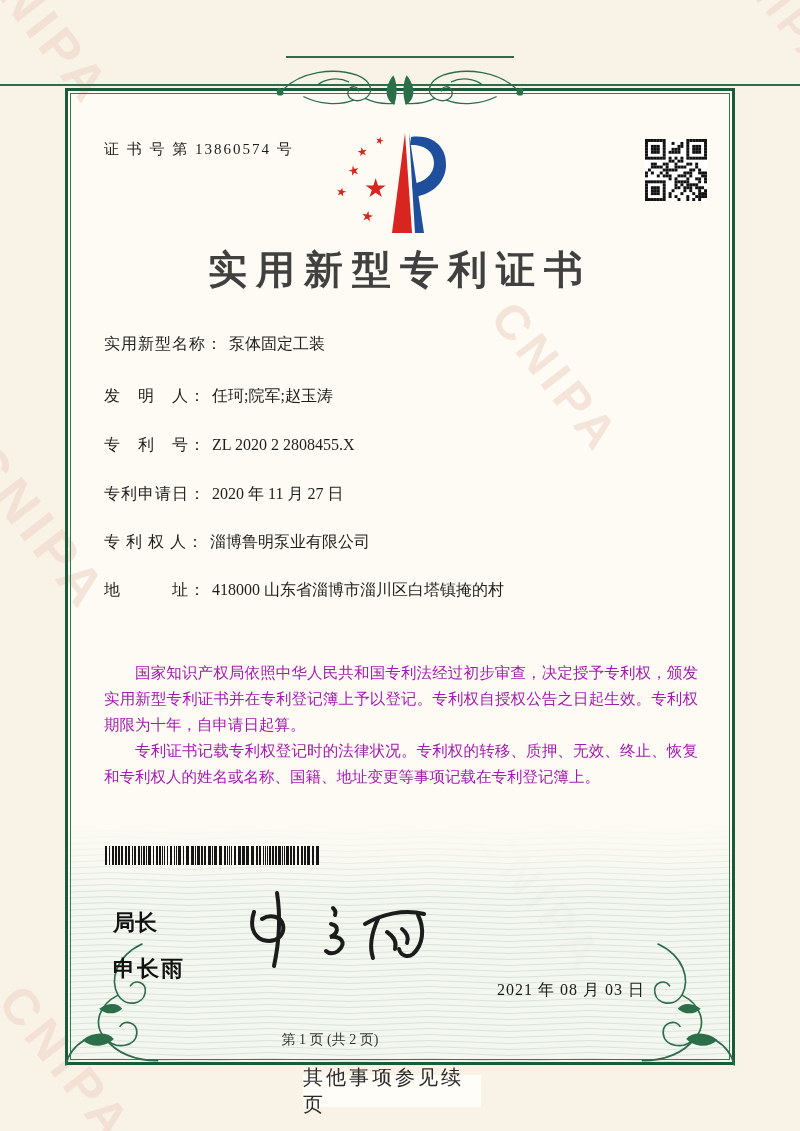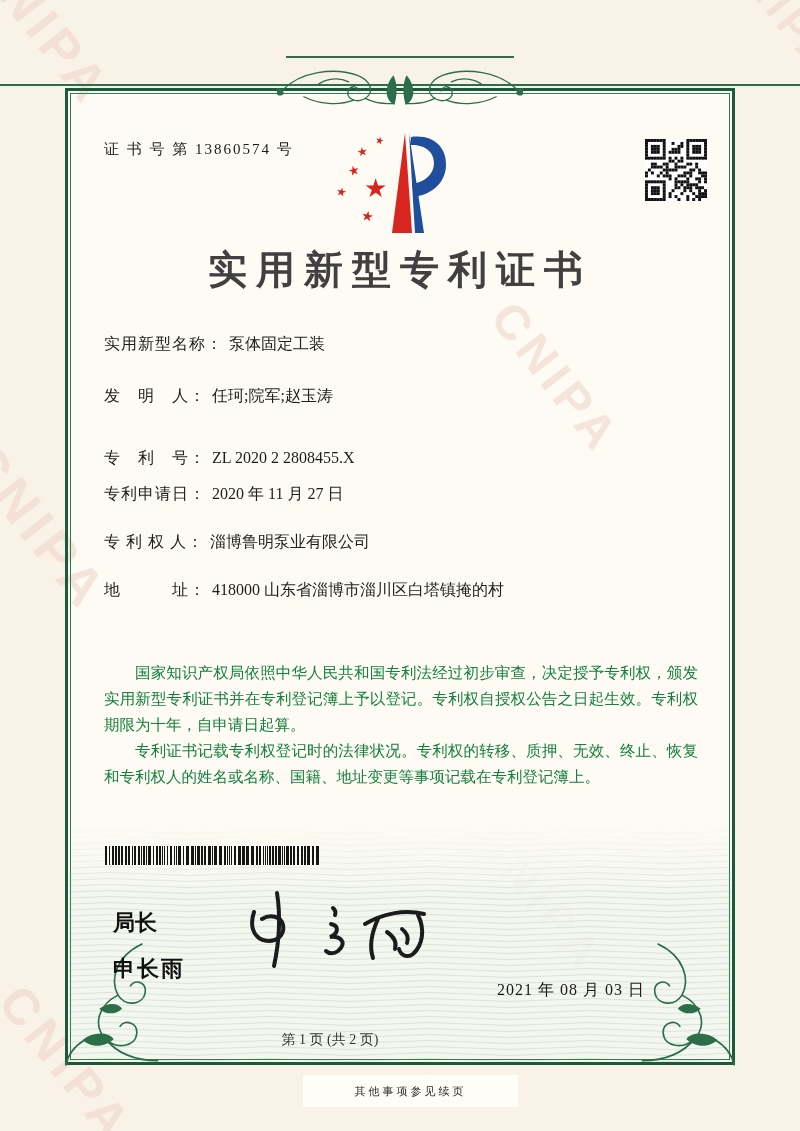--- a/index.html
+++ b/index.html
@@ -39,38 +39,38 @@
   .cert-no{position:absolute; left:104px; top:140px; z-index:5; font-size:15px; letter-spacing:2px; color:#1c1c1c;}
   .logo{position:absolute; left:330px; top:130px; width:120px; height:108px; z-index:5;}
   .logo .star{position:absolute; color:#d8251f; line-height:1;}
   .qr{position:absolute; left:645px; top:139px; width:62px; height:62px; z-index:5; background:#fff;}
   .title{position:absolute; left:0; top:243px; width:800px; text-align:center; z-index:5;
      font-size:39px; font-weight:bold; letter-spacing:9px; color:#404040;}
   .fields{position:absolute; left:104px; top:0; z-index:5; font-size:16px; color:#1e1e1e;}
   .frow{position:absolute; white-space:nowrap;}
   .frow .lab{letter-spacing:1px;}
   .frow .val{margin-left:6px;}
-  .r1{top:334px;} .r2{top:386px;} .r3{top:448px;} .r4{top:484px;} .r5{top:532px;} .r6{top:580px;}
+  .r1{top:334px;} .r2{top:386px;} .r3{top:435px;} .r4{top:484px;} .r5{top:532px;} .r6{top:580px;}
   .grant{position:absolute; left:104px; top:627px; z-index:5; font-size:16px; white-space:nowrap; color:#1e1e1e;}
   .grant .cell2{margin-left:68px;}
   .paras{position:absolute; left:104px; top:660px; width:594px; z-index:5;
-     font-size:15.5px; line-height:26px; text-align:justify; color:#15803d;}
+     font-size:15.5px; line-height:26px; text-align:justify; color:#a21caf;}
   .paras p{margin:0; text-indent:2em;}
   .barcode{position:absolute; left:105px; top:846px; z-index:5;}
   .signer{position:absolute; left:113px; top:908px; z-index:5;
      font-family:"Liberation Sans","DejaVu Sans",sans-serif; font-size:22px; font-weight:600; color:#111;}
   .signer .name{margin-top:16px; letter-spacing:2px;}
   .signature{position:absolute; left:232px; top:888px; z-index:5;}
   .issue-date{position:absolute; left:455px; top:980px; width:232px; text-align:center; z-index:5;
      font-size:16px; letter-spacing:1px; color:#1a1a1a;}
   .page-no{position:absolute; left:0; top:1031px; width:660px; text-align:center; z-index:5;
      font-size:14px; color:#333;}
-  .footer-note{position:absolute; left:303px; top:1075px; width:215px; height:32px; z-index:5;
+  .footer-note{position:absolute; left:303px; top:1075px; width:178px; height:32px; z-index:5;
      background:#fffdf8; display:flex; align-items:center; justify-content:center;
-     font-size:11px; letter-spacing:3px; color:#2a2a2a;}
+     font-size:20px; letter-spacing:3px; color:#2a2a2a;}
   .green-stroke{stroke:#2c6e4a; fill:none; stroke-width:1.6; stroke-linecap:round;}
   .green-fill{fill:#2c6e4a; stroke:none;}
 </style>
 </head>
 <body>
 
 <div class="page">
 
   <span class="wm wm1">CNIPA</span>
   <span class="wm wm2">CNIPA</span>

